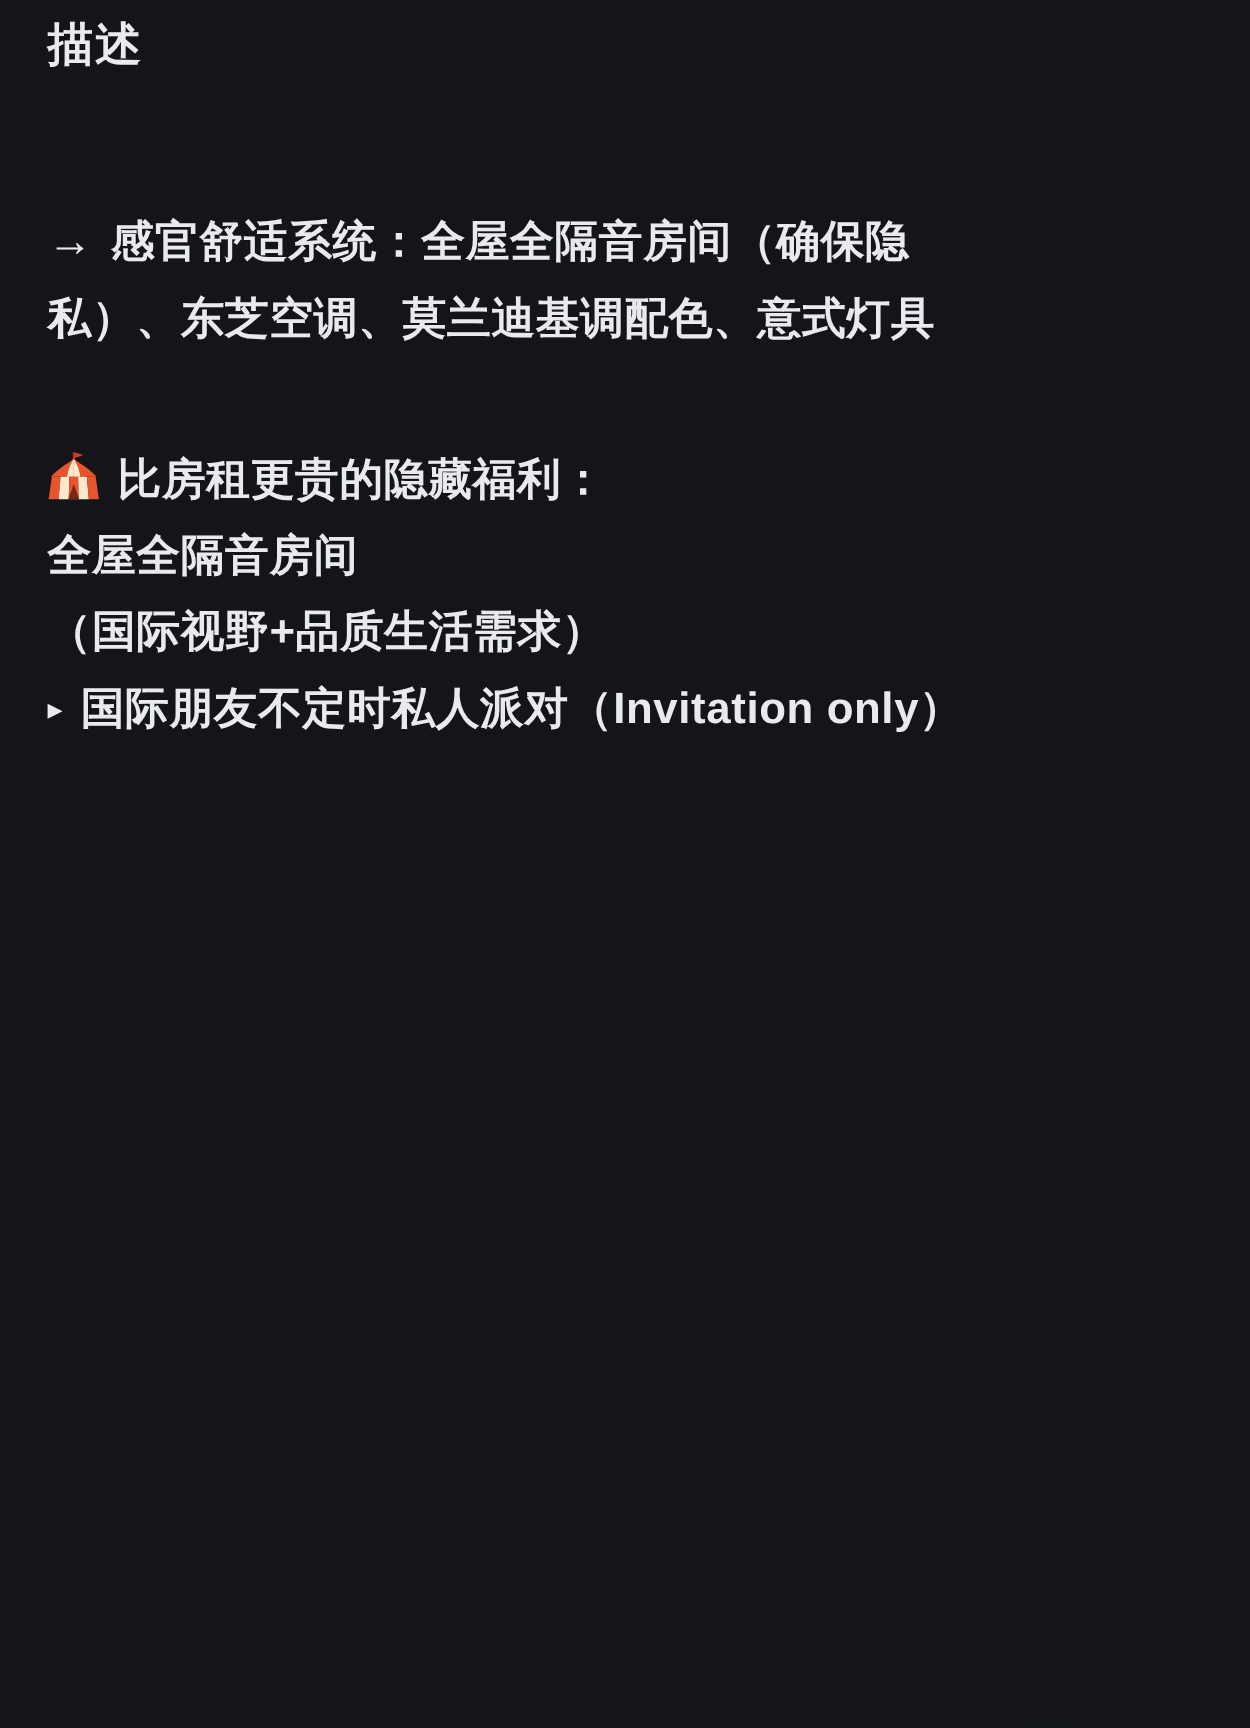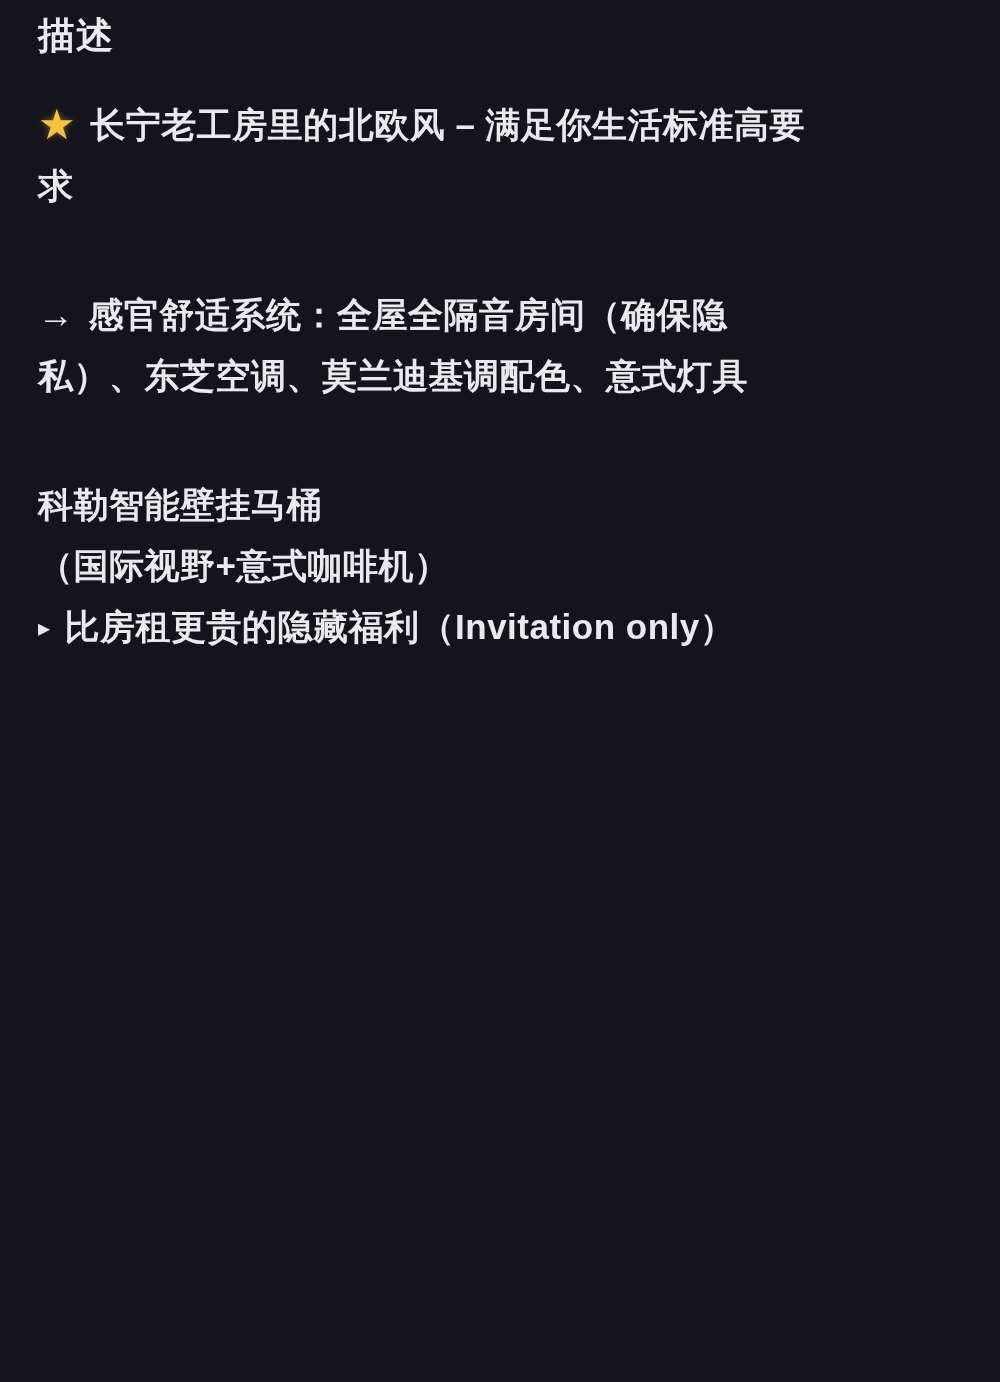--- a/index.html
+++ b/index.html
@@ -67,34 +67,46 @@
 </style>
 </head>
 <body>
 
 <div class="page">
 
   <h1 class="page-title">描述</h1>
 
   <div class="content">
 
-    <p><span class="star-icon">★</span><span>长宁老工房里的北欧风 – 满足你生活标准高要求</span></p>
 
 
 
     <div class="spacer"></div>
 
 
     <p><span class="bullet-arrow">→</span><span>感官舒适系统：全屋全隔音房间（确保隐私）、东芝空调、莫兰迪基调配色、意式灯具</span></p>
 
 
     <div class="spacer"></div>
 
+    <p><svg class="tent-icon" viewBox="0 0 48 48" aria-hidden="true">
+          <path d="M24 2 L33 4.5 L24 7.5 Z" fill="#e03b2a"></path>
+          <rect x="23.1" y="2" width="1.8" height="8" fill="#b23420"></rect>
+          <path d="M24 8 C16 14 8 18.5 3 24.5 L45 24.5 C40 18.5 32 14 24 8 Z" fill="#e8542c"></path>
+          <path d="M24 8 C20.5 14 18.8 18.5 18 24.5 L24 24.5 Z" fill="#fbe8cd"></path>
+          <path d="M24 8 C27.5 14 29.2 18.5 30 24.5 L24 24.5 Z" fill="#fbe8cd"></path>
+          <polygon points="4,24.5 12,24.5 10.2,45 1,45" fill="#e8542c"></polygon>
+          <polygon points="12,24.5 20,24.5 19.4,45 10.2,45" fill="#fbe8cd"></polygon>
+          <polygon points="20,24.5 28,24.5 28.6,45 19.4,45" fill="#e8542c"></polygon>
+          <polygon points="28,24.5 36,24.5 37.8,45 28.6,45" fill="#fbe8cd"></polygon>
+          <polygon points="36,24.5 44,24.5 47,45 37.8,45" fill="#e8542c"></polygon>
+          <polygon points="19,45 24,31 29,45" fill="#7a2412"></polygon>
+        </svg><span>比房租更贵的隐藏福利：</span></p>
 
-    <p><span>科勒智能壁挂马桶</span></p>
+    <p><span>全屋全隔音房间</span></p>
 
-    <p><span>（国际视野+意式咖啡机）</span></p>
+    <p><span>（国际视野+品质生活需求）</span></p>
 
-    <p><span class="bullet-triangle">▸</span><span>比房租更贵的隐藏福利（Invitation only）</span></p>
+    <p><span class="bullet-triangle">▸</span><span>国际朋友不定时私人派对（Invitation only）</span></p>
 
 
   </div>
 </div>
 
 </body></html>

